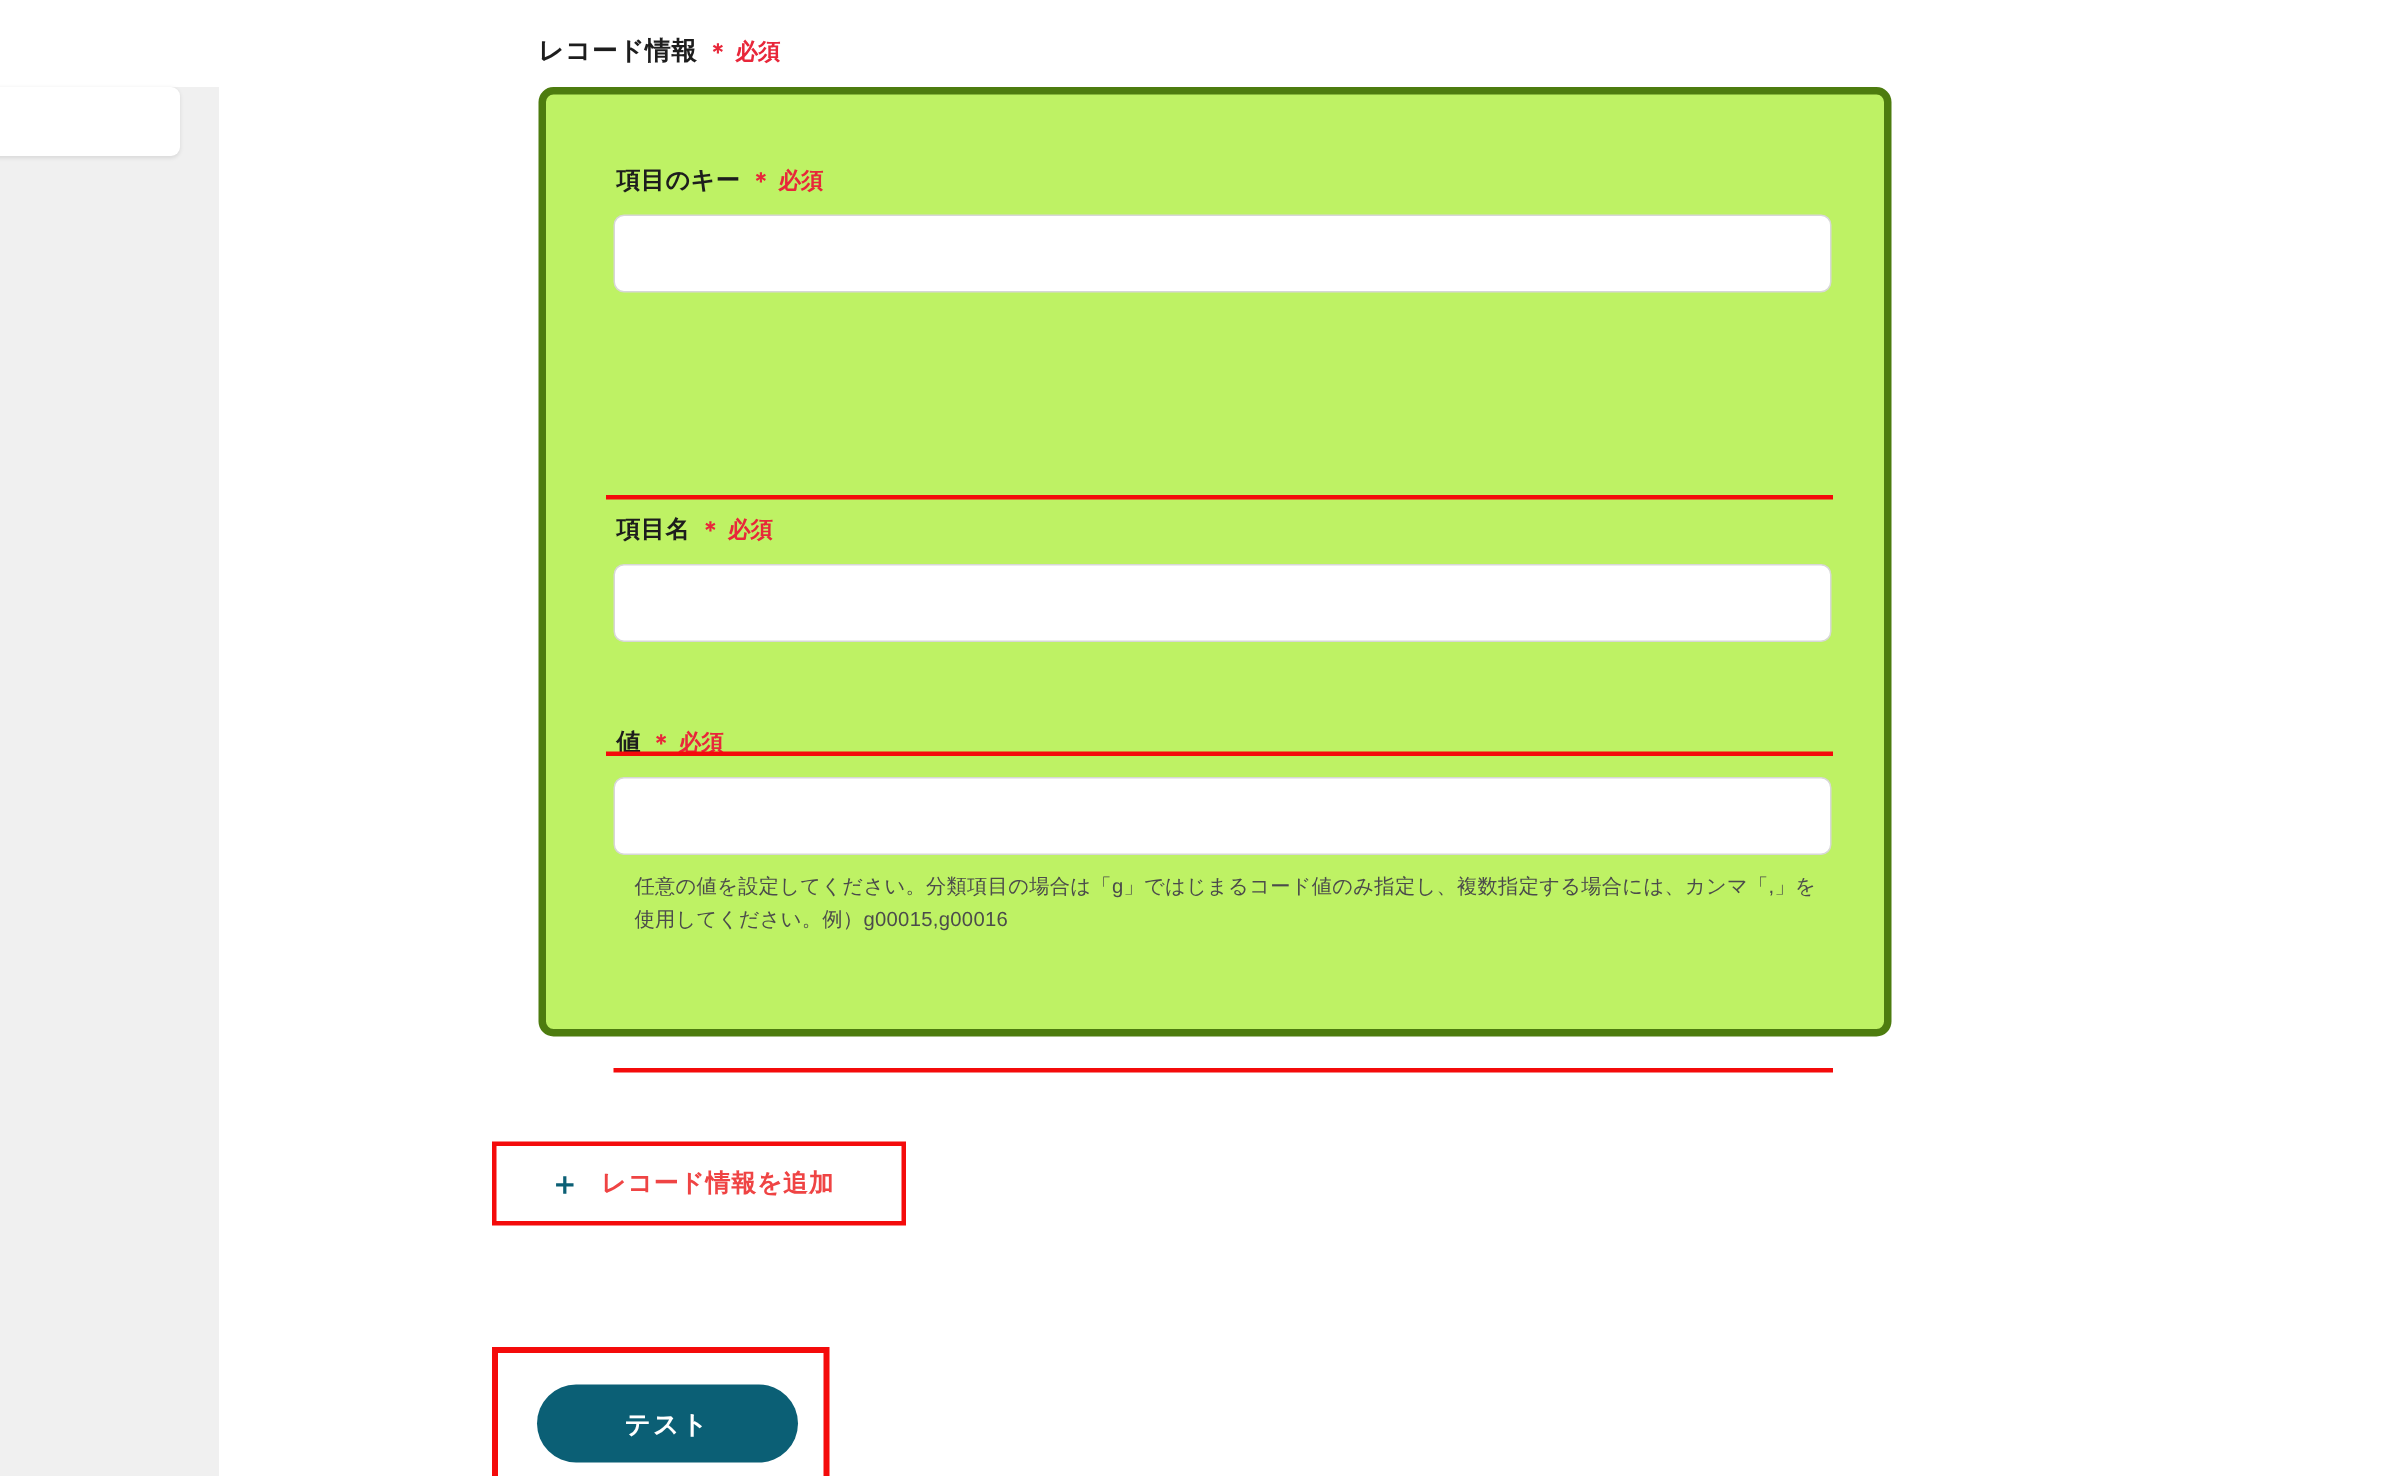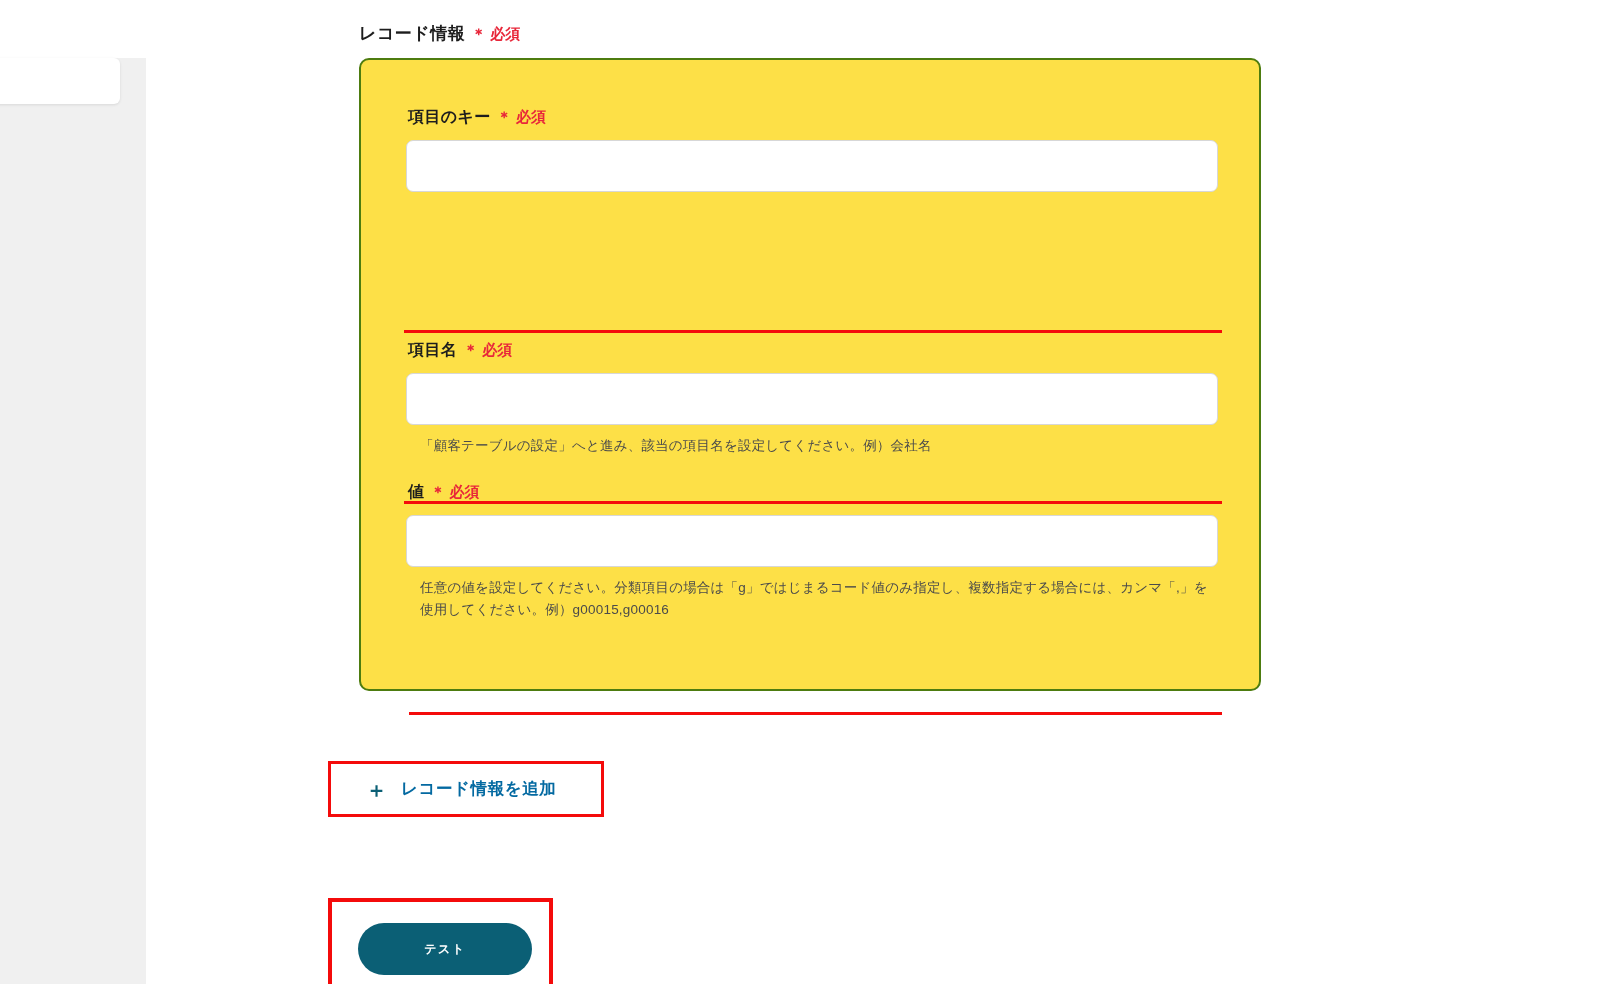--- a/index.html
+++ b/index.html
@@ -72,22 +72,22 @@
     margin-left: 6px;
     letter-spacing: 0;
   }
 
   .panel {
     position: absolute;
     left: 213px;
     top: 58px;
     width: 902px;
     height: 633px;
-    background: #fde047;
-    border: 2px solid #4d7c0f;
+    background: #bef264;
+    border: 5px solid #4d7c0f;
     border-radius: 10px;
     box-sizing: border-box;
   }
 
   .field {
     position: absolute;
     left: 45px;
     width: 812px;
   }
   .field-1 { top: 47px; }
@@ -165,21 +165,21 @@
   }
   .plus-icon {
     font-size: 21px;
     font-weight: bold;
     color: #0b5f75;
     line-height: 1;
   }
   .add-label {
     font-size: 16.5px;
     font-weight: bold;
-    color: #0369a1;
+    color: #ef4444;
     letter-spacing: 0.6px;
     white-space: nowrap;
   }
 
   
   .test-box {
     position: absolute;
     left: 182px;
     top: 898px;
     width: 225px;
@@ -190,21 +190,21 @@
   .test-btn {
     position: absolute;
     left: 212px;
     top: 923px;
     width: 174px;
     height: 52px;
     border-radius: 26px;
     background: #0b5f75;
     border: none;
     color: #ffffff;
-    font-size: 12px;
+    font-size: 17px;
     font-weight: bold;
     letter-spacing: 1.6px;
     cursor: pointer;
     font-family: "Liberation Sans", "DejaVu Sans", sans-serif;
   }
 </style>
 </head>
 <body>
 
 <div class="left-rail">
@@ -225,21 +225,20 @@
         <span>項目のキー</span><span class="req-mark">＊ 必須</span>
       </div>
       <input class="text-input" type="text" value="" placeholder="" style="">
     </div>
 
     <div class="field field-2">
       <div class="field-label">
         <span>項目名</span><span class="req-mark">＊ 必須</span>
       </div>
       <input class="text-input" type="text" value="" placeholder="" style="">
-      <div class="help">「顧客テーブルの設定」へと進み、該当の項目名を設定してください。例）会社名</div>
     </div>
 
     <div class="field field-3">
       <div class="field-label">
         <span>値</span><span class="req-mark">＊ 必須</span>
       </div>
       <input class="text-input" type="text" value="" placeholder="" style="">
       <div class="help">任意の値を設定してください。分類項目の場合は「g」ではじまるコード値のみ指定し、複数指定する場合には、カンマ「,」を使用してください。例）g00015,g00016</div>
     </div>
 

